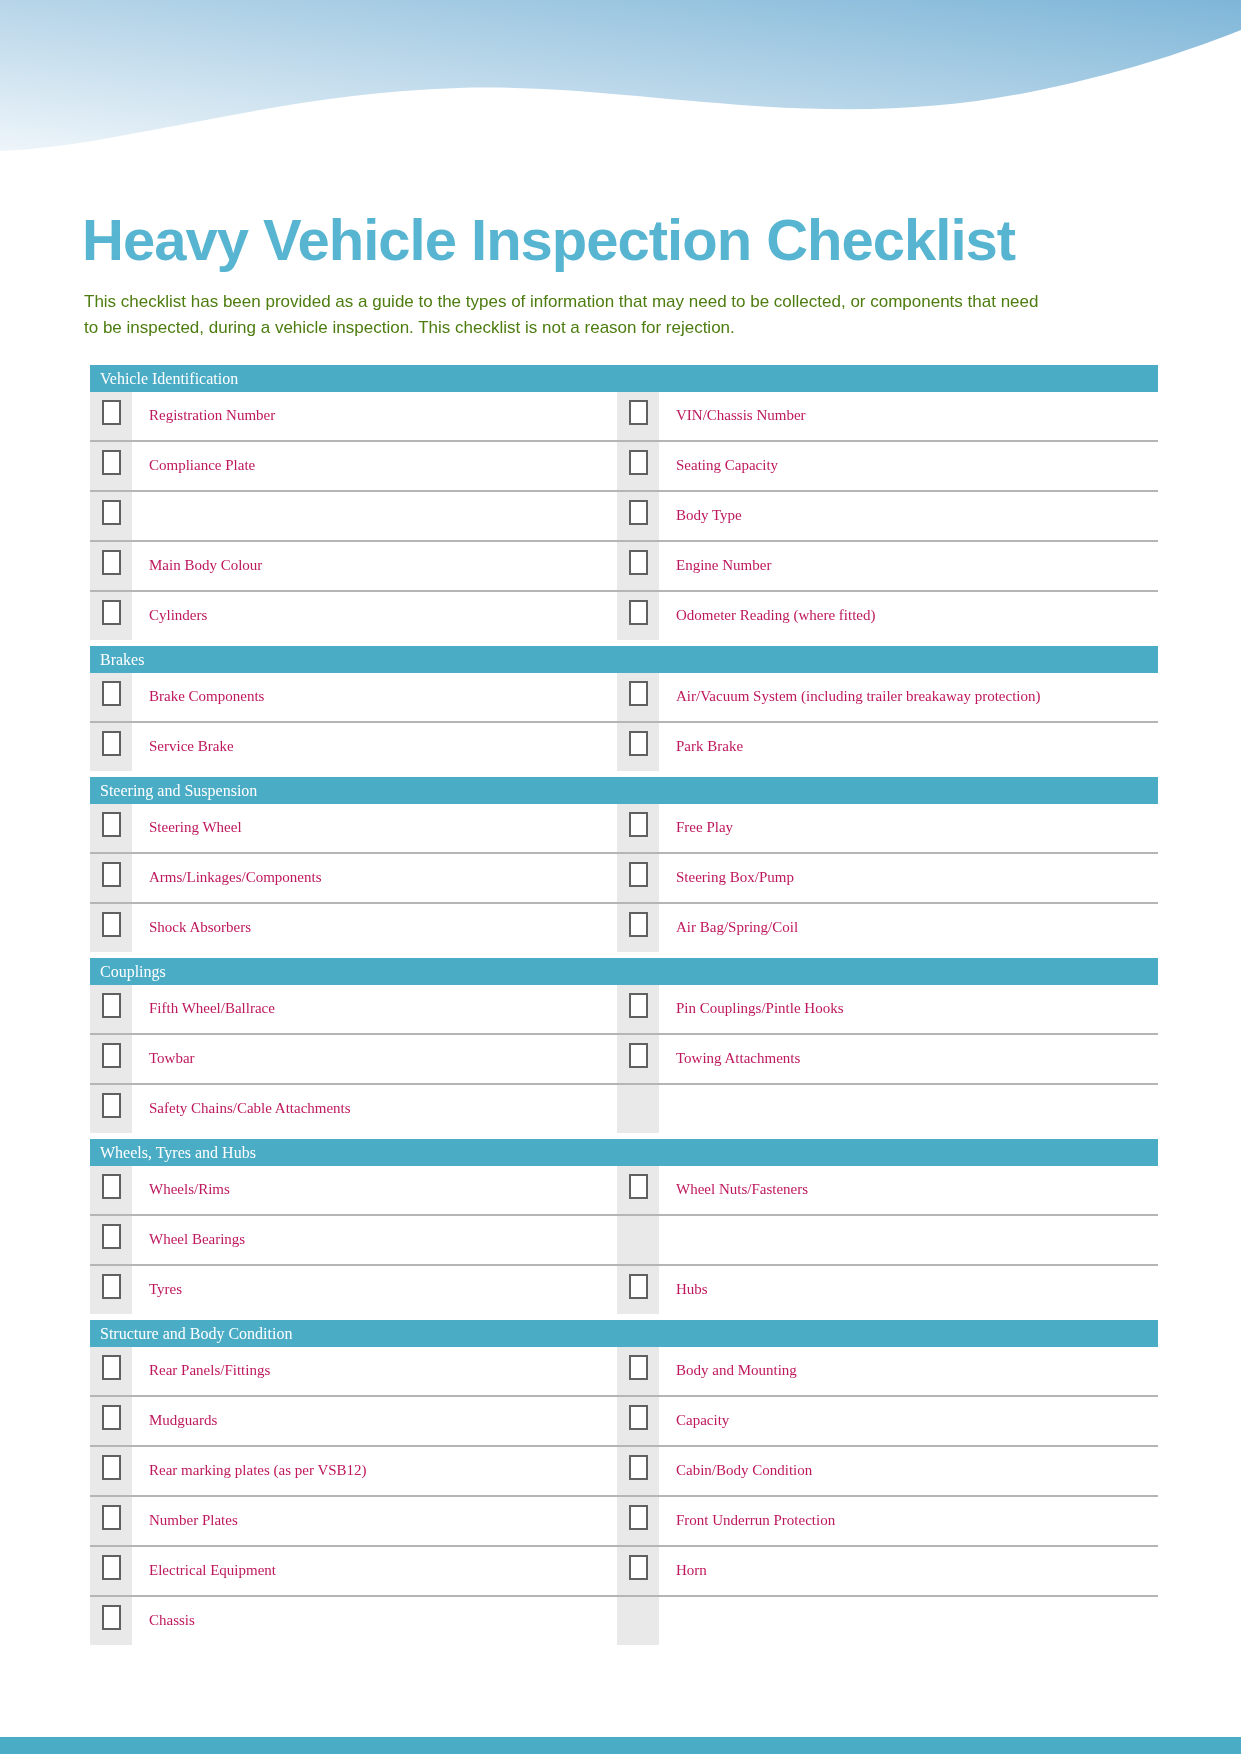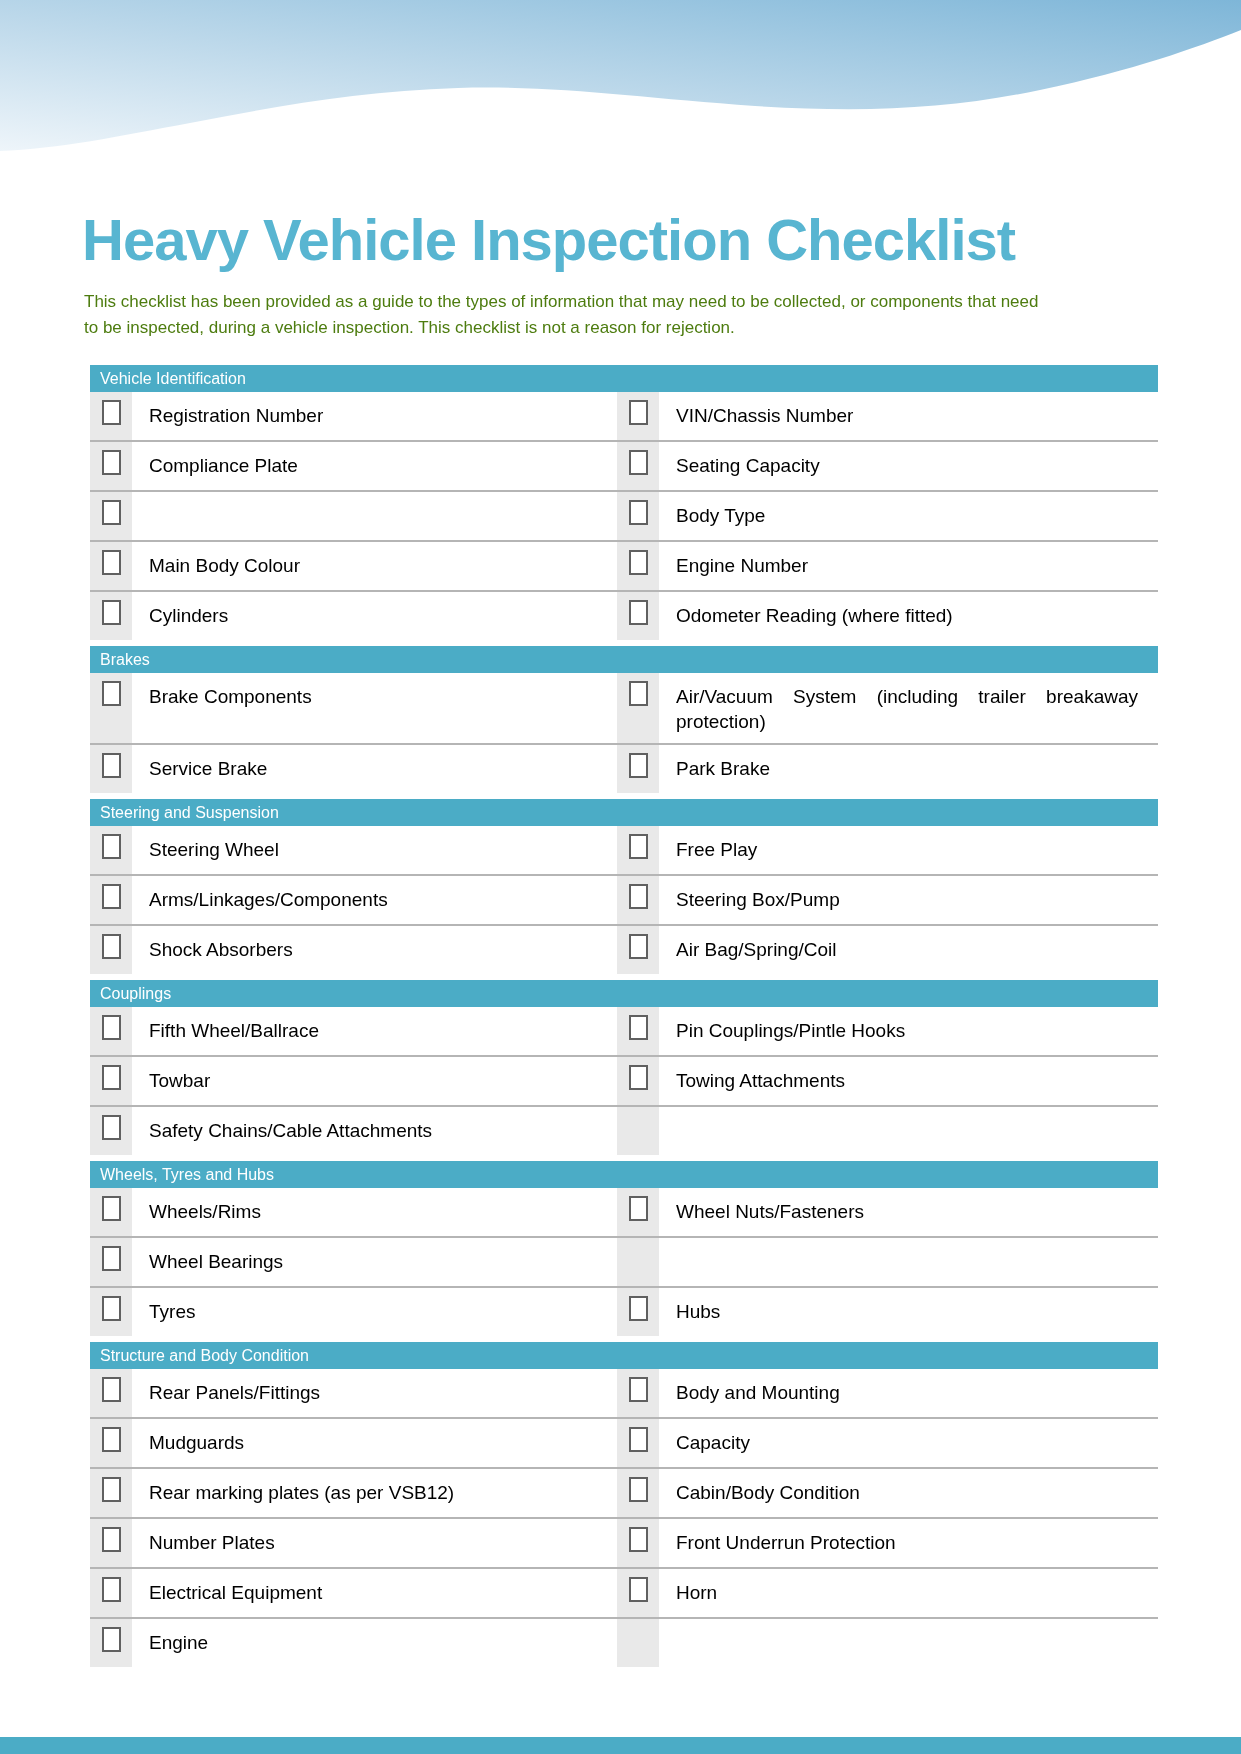--- a/index.html
+++ b/index.html
@@ -11,21 +11,21 @@
   .content{padding:0 89px 0 84px;}
   .page-title{
     margin:36px 0 0 -2px;
     font-size:58px;letter-spacing:-1px;font-weight:700;
     color:#58B5D1;white-space:nowrap;
   }
   .page-desc{
     margin-top:16px;max-width:962px;
     font-size:17px;line-height:26px;color:#4d7c0f;
   }
-  .checklist{margin-top:24px;width:1068px;margin-left:6px;}
+  .checklist{margin-top:24px;width:1068px;margin-left:6px;font-family:Liberation Serif, serif;}
   .section-bar{
     height:27px;background:#4BACC6;color:#ffffff;
     display:flex;align-items:center;
     font-size:16px;padding-left:10px;margin-top:6px;
   }
   .section:first-child .section-bar{margin-top:0;}
   .row{display:flex;align-items:stretch;min-height:48px;border-bottom:2px solid #b5b5b5;}
   .section .row:last-child{border-bottom:none;}
   .cell{display:flex;align-items:flex-start;}
   .cell-left{width:522px;}
@@ -34,21 +34,21 @@
   .chkcol{
     width:42px;align-self:stretch;flex-shrink:0;background:#e9e9e9;
     display:flex;justify-content:center;align-items:flex-start;
   }
   .checkbox{
     width:19px;height:25px;margin-top:8px;
     background:#ffffff;border:2px solid #606060;box-sizing:border-box;
   }
   .label{
     padding:11px 20px 9px 17px;
-    font-size:19px;line-height:25px;color:#000000;
+    font-size:15px;line-height:25px;color:#be185d;
     text-align:justify;flex:1;
   }
   .footer-bar{
     position:absolute;left:0;bottom:0;width:1241px;height:17px;background:#4BACC6;
   }
 </style>
 </head>
 <body>
 
 <svg class="wave" viewBox="0 0 1241 170" preserveAspectRatio="none" aria-hidden="true">
@@ -395,21 +395,21 @@
               <div class="checkbox"></div>
             </div>
             <div class="label">Horn</div>
           </div>
         </div>
         <div class="row">
           <div class="cell cell-left">
             <div class="chkcol">
               <div class="checkbox"></div>
             </div>
-            <div class="label">Engine</div>
+            <div class="label">Chassis</div>
           </div>
           <div class="gutter"></div>
           <div class="cell cell-right">
             <div class="chkcol"></div>
           </div>
         </div>
       </div>
     </div>
 </div>
 

